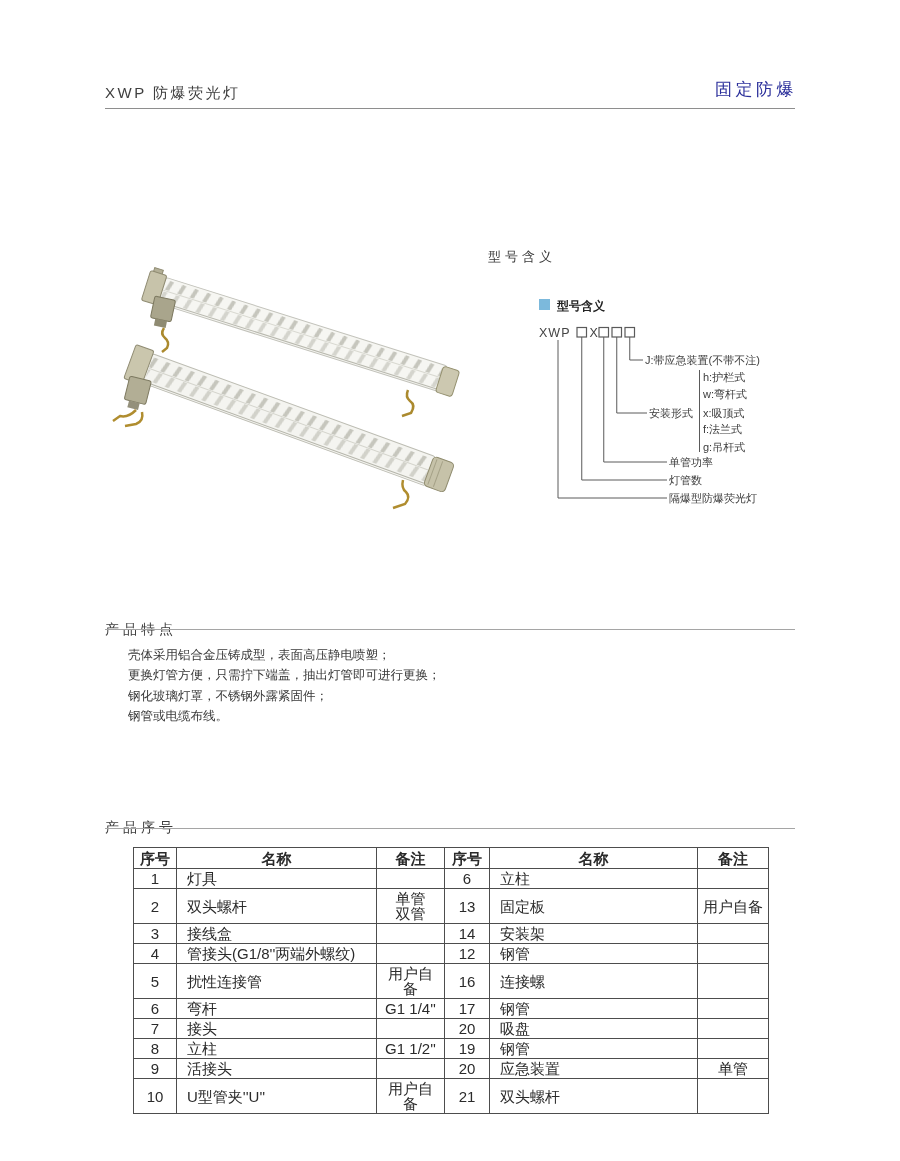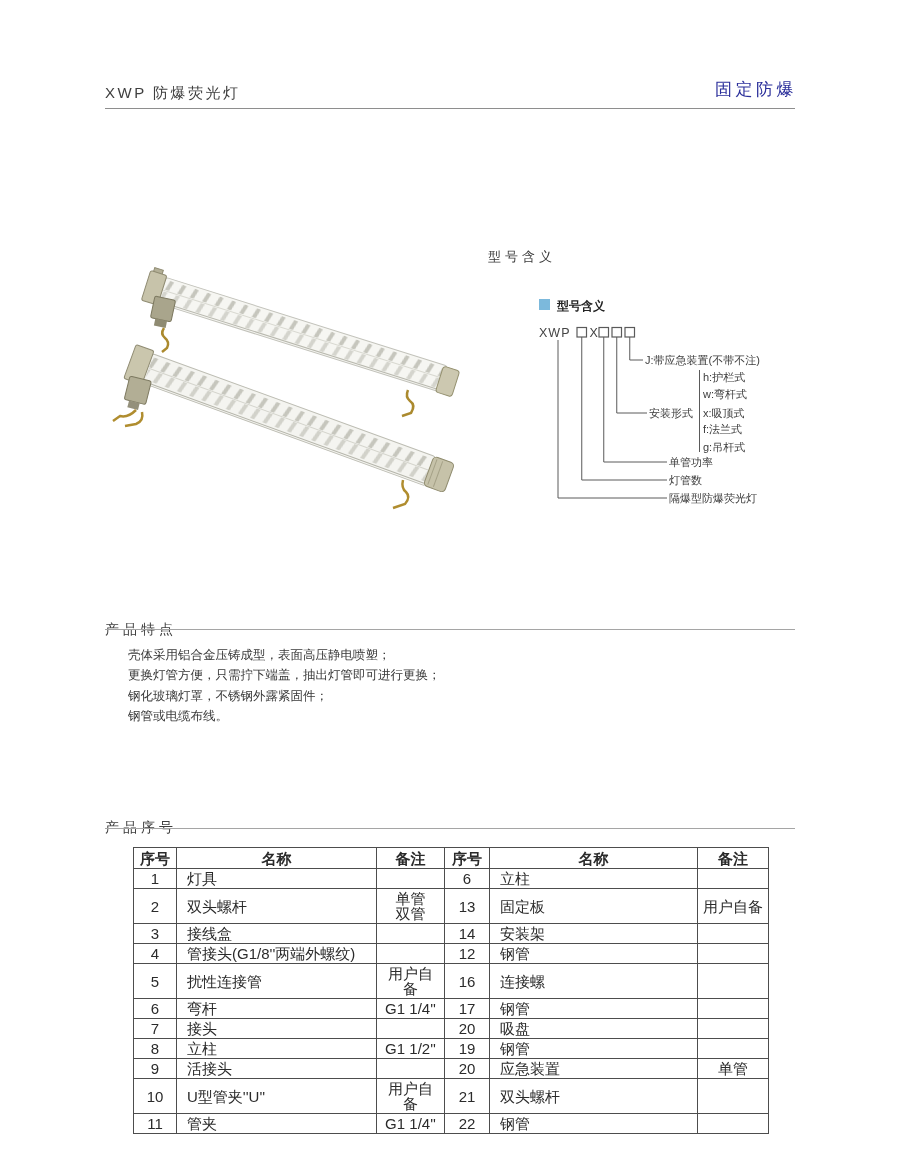--- a/index.html
+++ b/index.html
@@ -235,22 +235,14 @@
 
   <tr>
     <td class="c-idx">10</td>
     <td class="c-name">U型管夹''U''</td>
     <td class="c-note">用户自备</td>
     <td class="c-idx">21</td>
     <td class="c-name">双头螺杆</td>
     <td class="c-note"></td>
   </tr>
 
-  <tr>
-    <td class="c-idx">11</td>
-    <td class="c-name">管夹</td>
-    <td class="c-note">G1 1/4''</td>
-    <td class="c-idx">22</td>
-    <td class="c-name">钢管</td>
-    <td class="c-note"></td>
-  </tr>
 </tbody>
 </table>
 
 </body></html>

